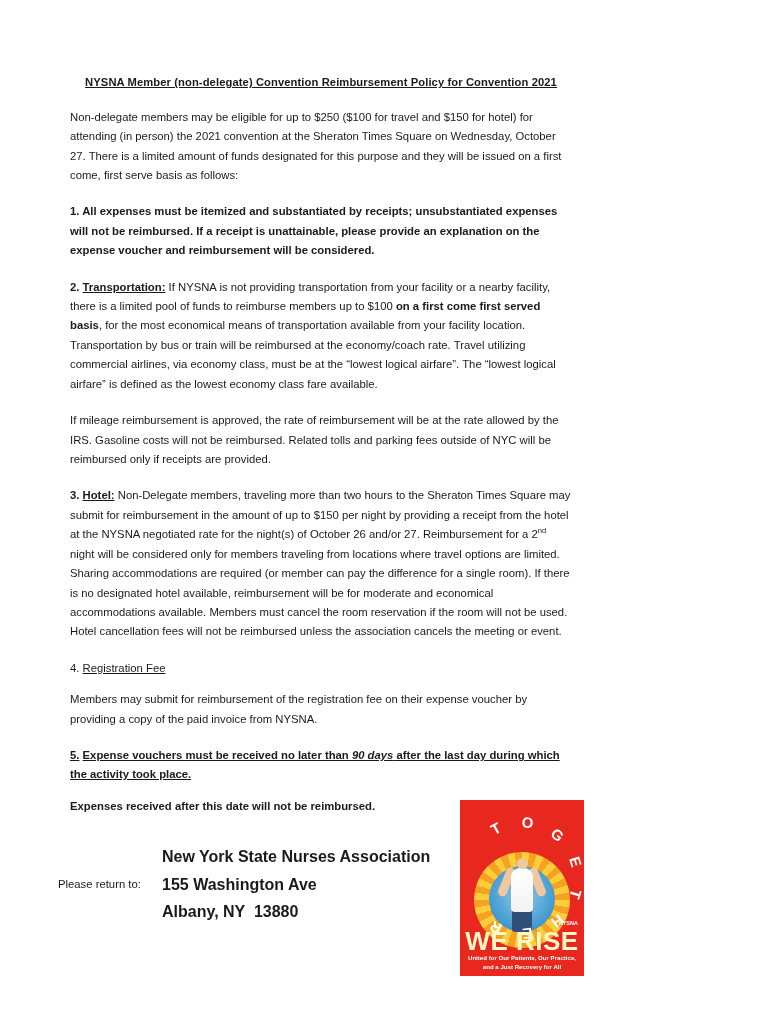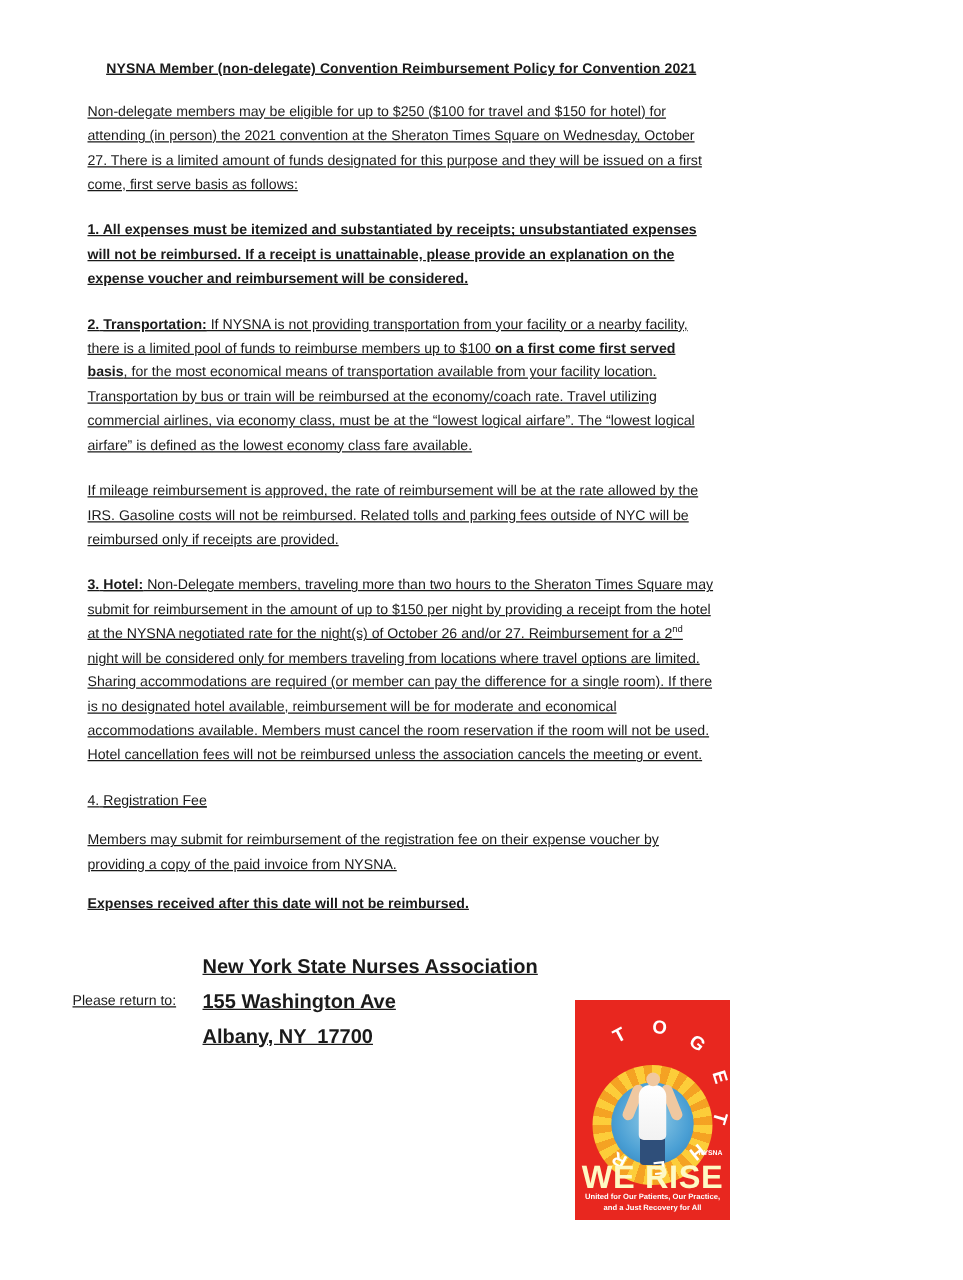--- a/index.html
+++ b/index.html
@@ -12,23 +12,22 @@
     height: 1024px;
     font-family: "Liberation Sans", sans-serif;
     color: #1a1a1a;
     position: relative;
     overflow: hidden;
   }
   .page {
     width: 646px;
     height: 1024px;
     box-sizing: border-box;
-    padding: 40px 62px 20px 58px;
+    padding: 67px 62px 20px 58px;
     position: relative;
-    text-decoration: underline;
   }
   .doc-title {
     text-align: center;
     font-weight: bold;
     font-size: 11.2px;
     text-decoration: underline;
     letter-spacing: 0.1px;
     margin: 8px 0 0 0;
     line-height: 1.4;
   }
@@ -211,28 +210,29 @@
 
   <p class="blk"><span class="b">2.</span> <span class="b u">Transportation:</span><span>  If NYSNA is not providing transportation from your facility or a nearby facility, there is a limited pool of funds to reimburse members up to $100 </span><span class="b">on a first come first served basis</span><span>, for the most economical means of transportation available from your facility location.  Transportation by bus or train will be reimbursed at the economy/coach rate.  Travel utilizing commercial airlines, via economy class, must be at the “lowest logical airfare”. The “lowest logical airfare” is defined as the lowest economy class fare available.</span></p>
 
   <p class="blk">If mileage reimbursement is approved, the rate of reimbursement will be at the rate allowed by the IRS. Gasoline costs will not be reimbursed. Related tolls and parking fees outside of NYC will be reimbursed only if receipts are provided.</p>
 
   <p class="blk"><span class="b">3.</span> <span class="b u">Hotel:</span><span>  Non-Delegate members, traveling more than two hours to the Sheraton Times Square may submit for reimbursement in the amount of up to $150 per night by providing a receipt from the hotel at the NYSNA negotiated rate for the night(s) of October 26 and/or 27.  Reimbursement for a 2</span><sup>nd</sup><span> night will be considered only for members traveling from locations where travel options are limited.  Sharing accommodations are required (or member can pay the difference for a single room). If there is no designated hotel available, reimbursement will be for moderate and economical accommodations available.  Members must cancel the room reservation if the room will not be used. Hotel cancellation fees will not be reimbursed unless the association cancels the meeting or event.</span></p>
 
   <p class="blk"><span>4.</span> <span class="u">Registration Fee</span></p>
   <p>Members may submit for reimbursement of the registration fee on their expense voucher by providing a copy of the paid invoice from NYSNA.</p>
 
+  <p class="blk b"><span class="u">5.</span> <span class="u">Expense vouchers must be received no later than </span><span class="u i">90 days</span><span class="u"> after the last day during which the activity took place.</span></p>
   <p class="b">Expenses received after this date will not be reimbursed.</p>
 
   <div class="return-row">
     <div class="return-label">Please return to:</div>
     <div class="return-lines">
       <div>New York State Nurses Association</div>
       <div>155 Washington Ave</div>
-      <div>Albany, NY  17700</div>
+      <div>Albany, NY  13880</div>
     </div>
   </div>
 
   <div class="logo">
     <div class="logo-inner">
       <div class="sunburst"></div>
       <div class="sun-core"></div>
       <div class="figure">
         <div class="fig-arm-l"></div>
         <div class="fig-arm-r"></div>

